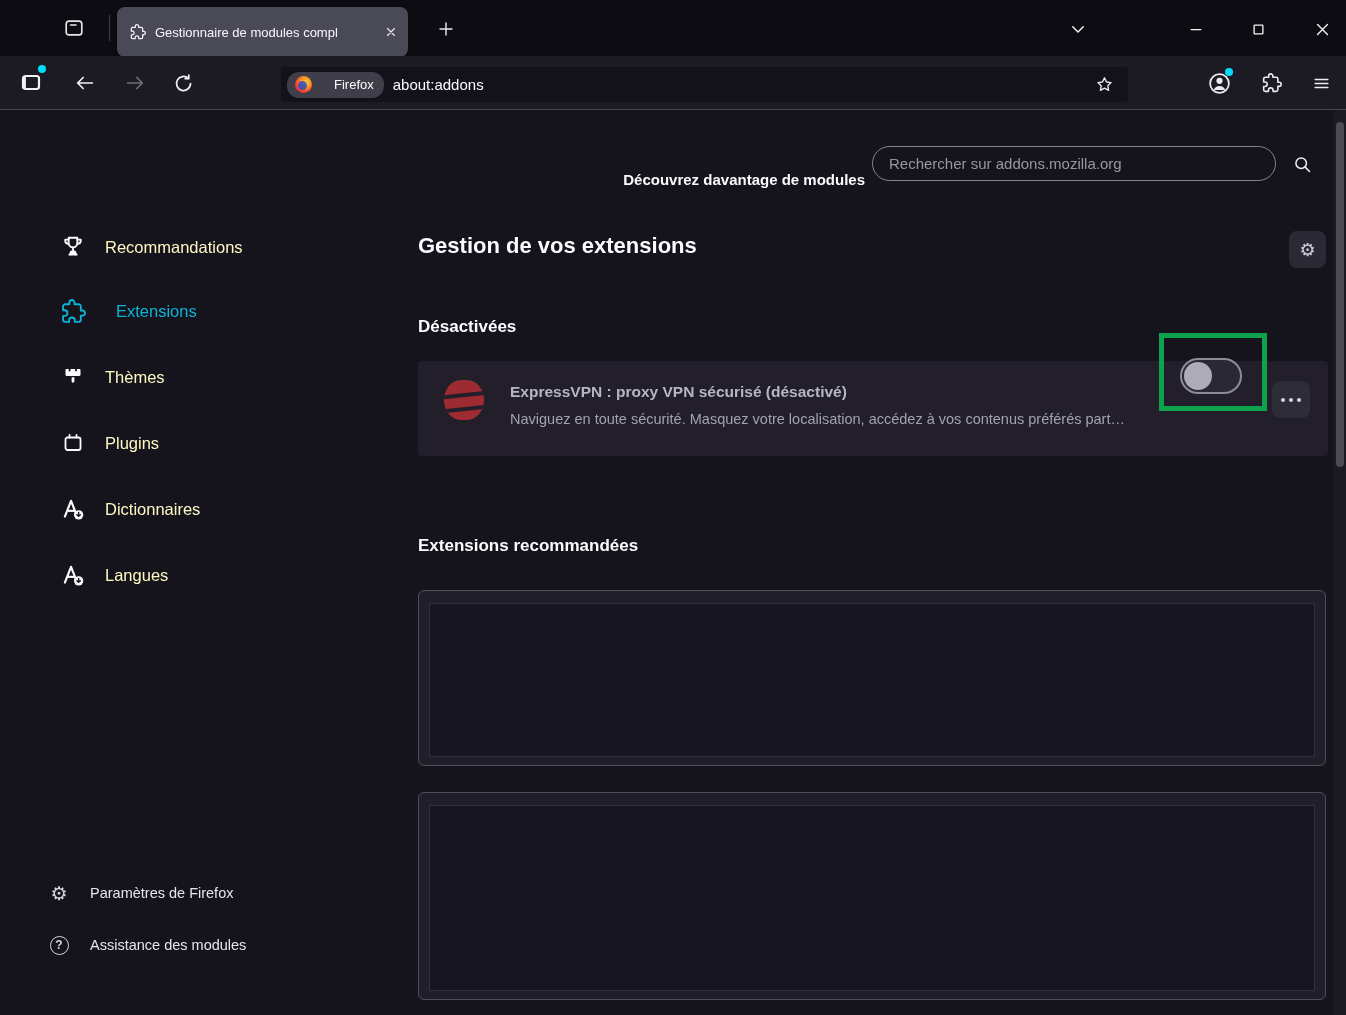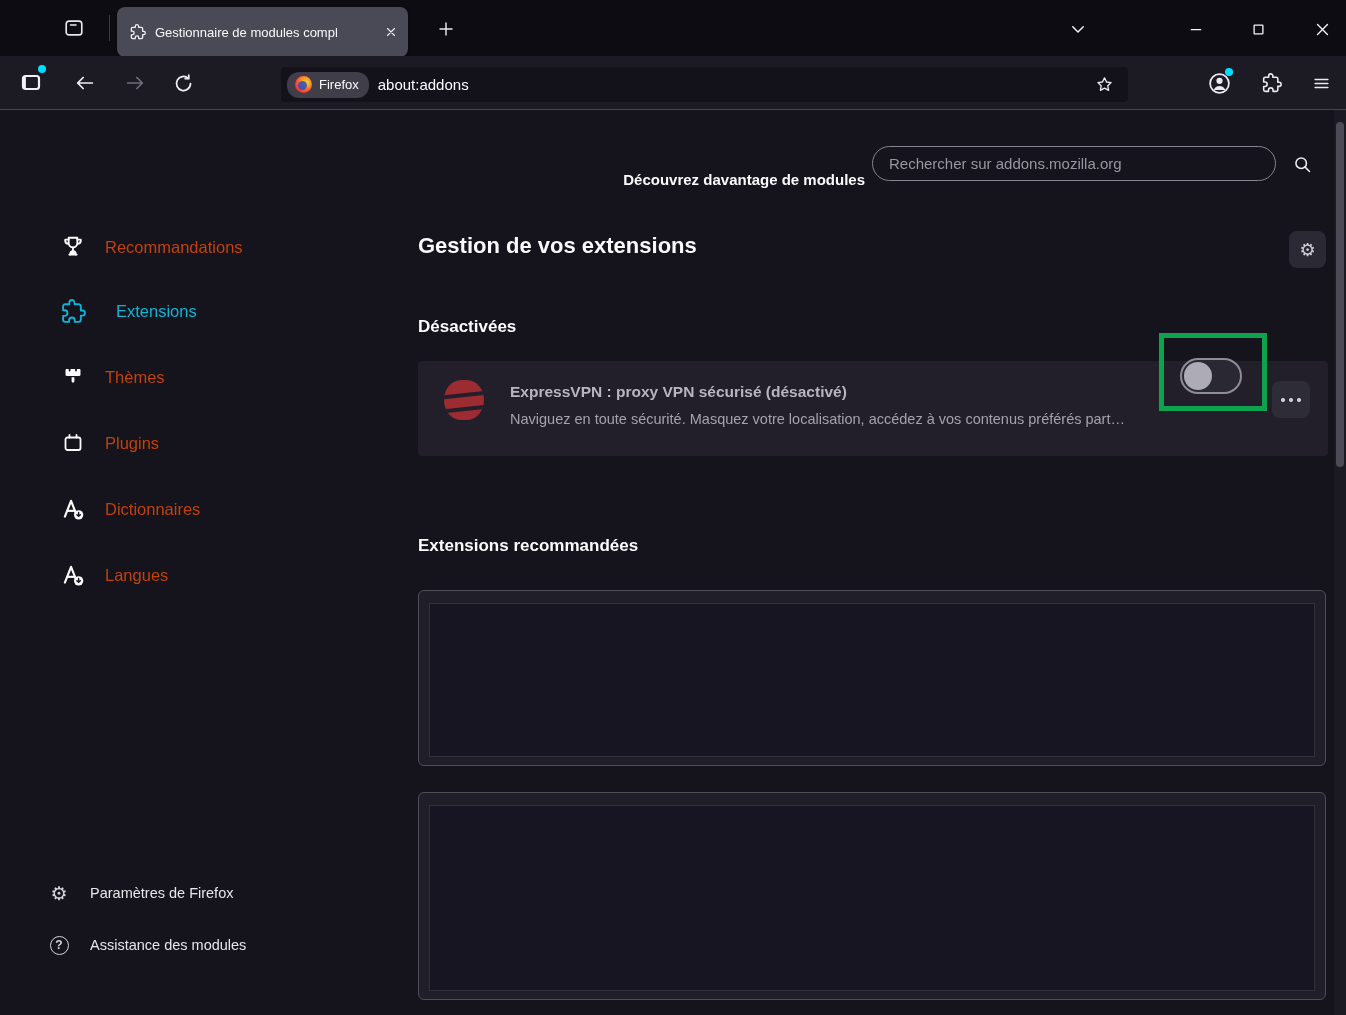--- a/index.html
+++ b/index.html
@@ -27,21 +27,21 @@
   .svgi svg{ display:block; }
 
   
   .navbar{ left:0; top:56px; width:1346px; height:54px; background:#1c1b24;
            border-bottom:1px solid #46454f; }
   .urlbar{
     left:281px; top:11px; width:847px; height:35px; background:#131119;
     border-radius:4px; display:flex; align-items:center; padding:0 6px 0 6px;
   }
   .engine-chip{
-    display:flex; align-items:center; gap:7px; background:#3f3e49;
+    display:flex; align-items:center; gap:22px; background:#3f3e49;
     border-radius:12px; height:26px; padding:0 10px 0 8px;
   }
   .engine-chip .fx-logo{
     width:17px; height:17px; border-radius:50%;
     background:radial-gradient(circle at 62% 38%, #ffd54a 0%, #ff9a1f 32%, #f4443a 62%, #b5121b 100%);
     position:relative; overflow:hidden;
   }
   .engine-chip .fx-logo::after{
     content:""; position:absolute; left:3px; top:5px; width:9px; height:9px;
     border-radius:50%; background:#2b4bc0; opacity:.85;
@@ -61,21 +61,21 @@
     left:872px; top:36px; width:404px; height:35px; border-radius:18px;
     border:1px solid #85848f; background:transparent; color:#fbfbfe;
     font-size:15px; padding:0 16px; outline:none;
     font-family:"Liberation Sans", sans-serif;
   }
   .search-input::placeholder{ color:#9897a1; }
 
   
   .side-item{
     left:40px; width:350px; height:40px; display:flex; align-items:center;
-    color:#c2410c; font-size:16.5px;
+    color:#fef9c3; font-size:16.5px;
   }
   .side-item .ic{ width:30px; height:30px; margin-left:18px; margin-right:17px;
     display:flex; align-items:center; justify-content:center; color:#fbfbfe; }
   .side-item.active, .side-item.active .ic{ color:#0db4d8; }
   .foot-item{
     left:48px; width:340px; height:28px; display:flex; align-items:center;
     color:#e6e5ea; font-size:14.5px;
   }
   .foot-item .ic{ width:22px; height:22px; margin-right:20px; color:#d5d4dc;
     display:flex; align-items:center; justify-content:center; }

